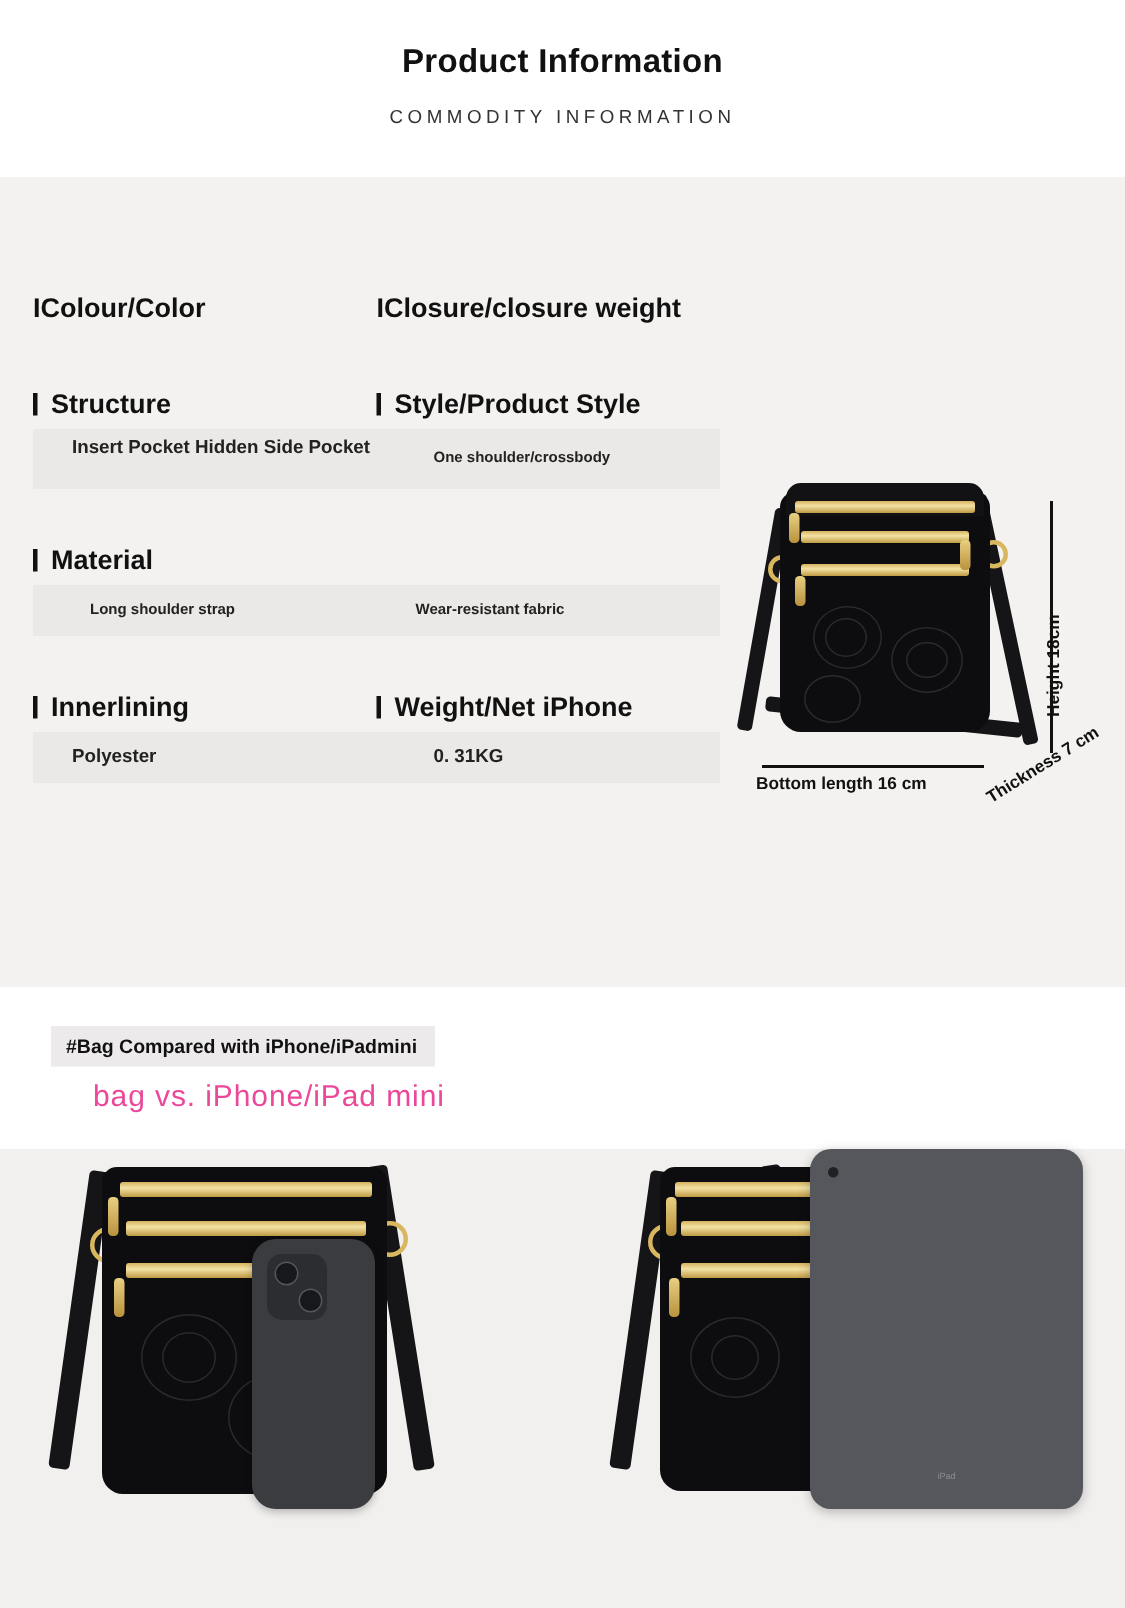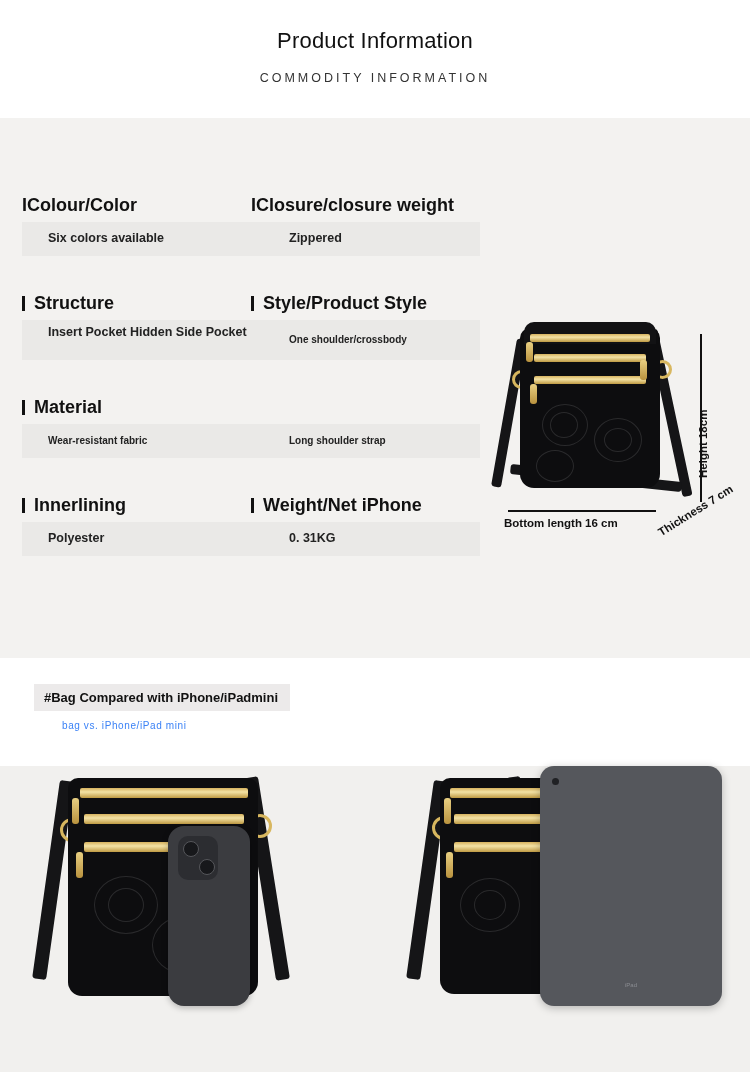--- a/index.html
+++ b/index.html
@@ -19,21 +19,21 @@
   
   .header {
     height: 118px;
     background: #ffffff;
     text-align: center;
     padding-top: 28px;
     box-sizing: border-box;
   }
   .header-title {
     font-size: 22px;
-    font-weight: normal;
+    font-weight: bold;
     color: #111;
     letter-spacing: 0.2px;
   }
   .header-sub {
     margin-top: 17px;
     font-size: 12.5px;
     letter-spacing: 3px;
     color: #333;
   }
 
@@ -193,22 +193,22 @@
     background: #eceaea;
     color: #111;
     font-size: 13px;
     font-weight: bold;
     padding: 6px 12px 6px 10px;
   }
   .compare-sub {
     position: absolute;
     left: 62px;
     top: 62px;
-    font-size: 10px;
-    color: #3b82f6;
+    font-size: 20px;
+    color: #ec4899;
     letter-spacing: 0.6px;
     text-align: right;
   }
   .compare-photos {
     position: absolute;
     top: 108px;
     left: 0;
     width: 750px;
     height: 306px;
     background: #f1f0ee;
@@ -260,24 +260,20 @@
 </div>
 
 <div class="spec-section">
 
   <div class="spec-table">
 
     <div class="spec-head">
       <div class="cell">IColour/Color</div>
       <div class="cell">IClosure/closure weight</div>
     </div>
-    <div class="spec-values">
-      <div class="cell">Six colors available</div>
-      <div class="cell center-ish">Zippered</div>
-    </div>
 
     <div class="spec-gap-lg"></div>
 
     <div class="spec-head">
       <div class="cell with-bar">
         <span class="bar"></span>
         <span>Structure</span>
       </div>
       <div class="cell with-bar">
         <span class="bar"></span>
@@ -291,22 +287,22 @@
 
     <div class="spec-gap-lg"></div>
 
     <div class="spec-head">
       <div class="cell with-bar">
         <span class="bar"></span>
         <span>Material</span>
       </div>
     </div>
     <div class="spec-values">
+      <div class="cell small center-ish">Long shoulder strap</div>
       <div class="cell small">Wear-resistant fabric</div>
-      <div class="cell small center-ish">Long shoulder strap</div>
     </div>
 
     <div class="spec-gap-lg"></div>
 
     <div class="spec-head">
       <div class="cell with-bar">
         <span class="bar"></span>
         <span>Innerlining</span>
       </div>
       <div class="cell with-bar">

